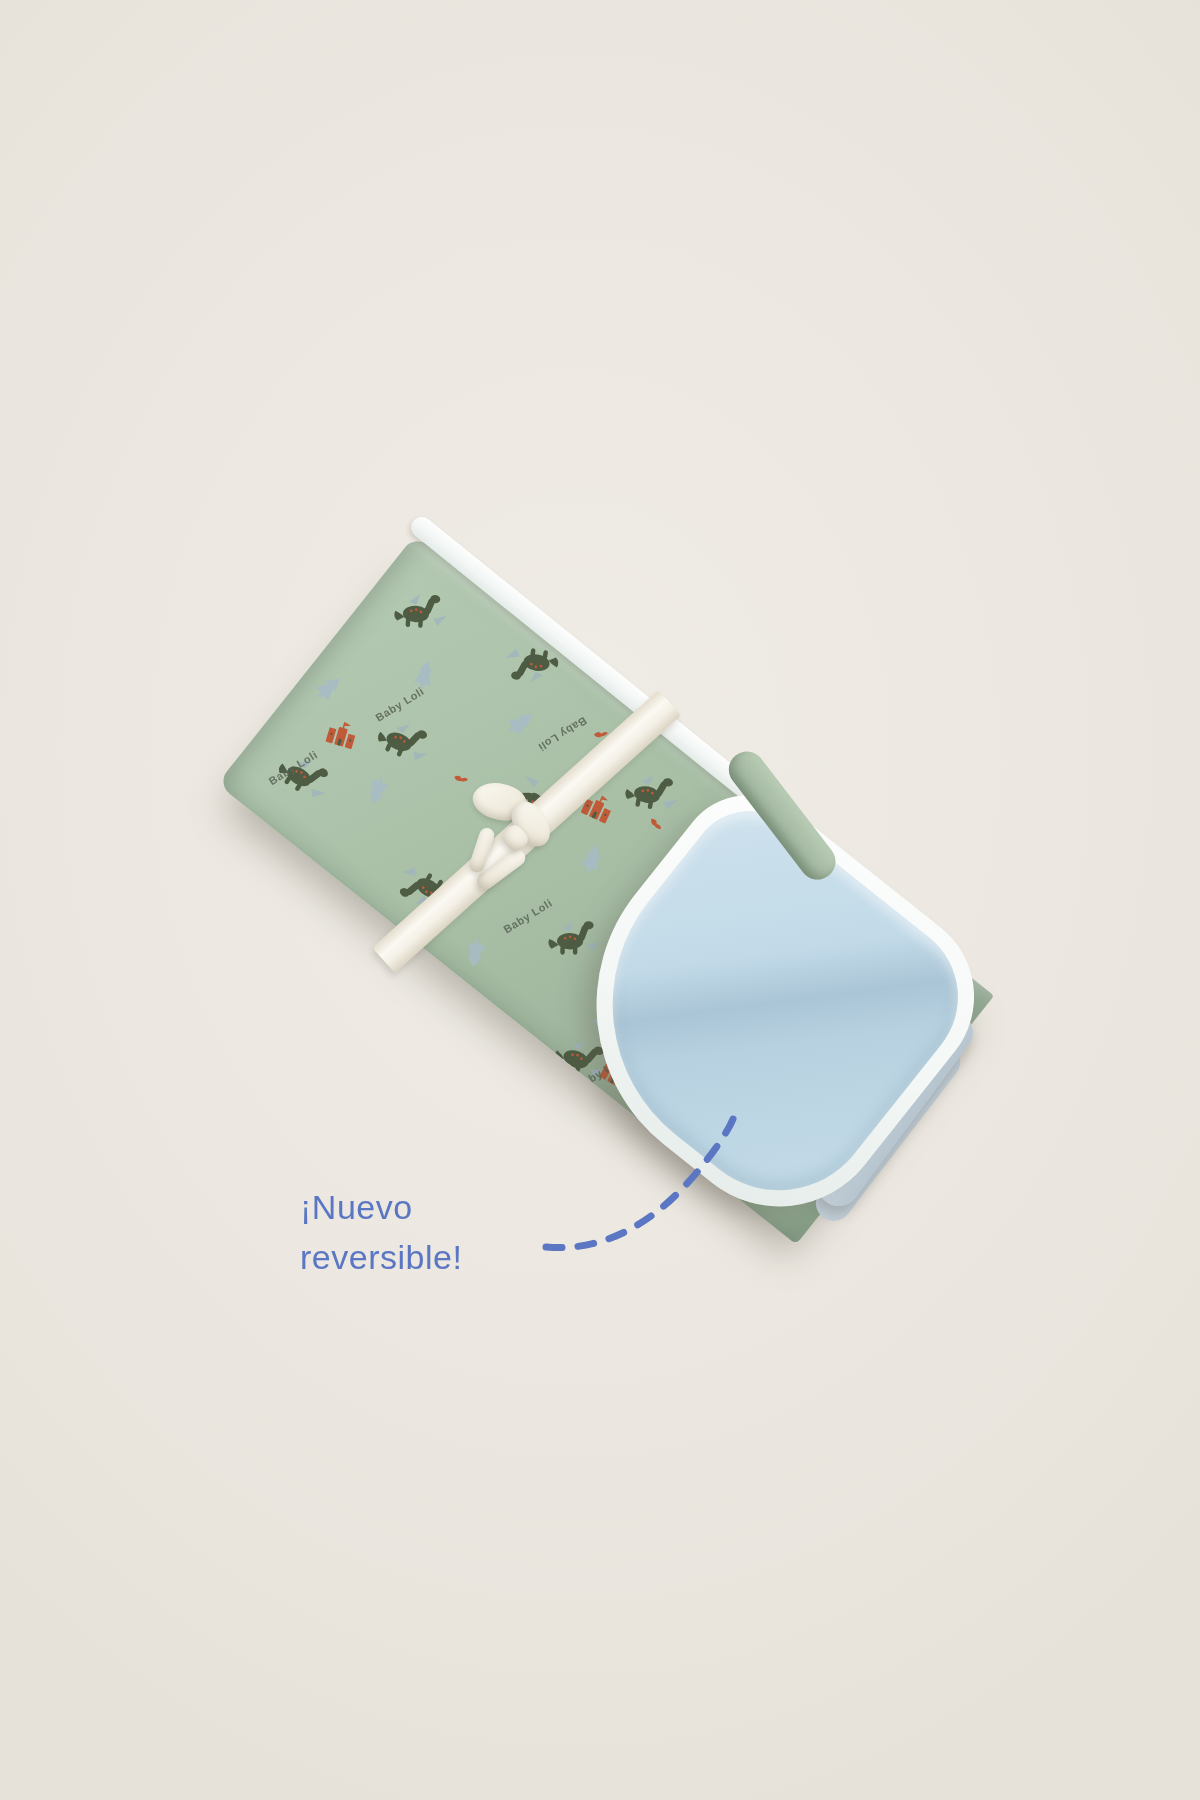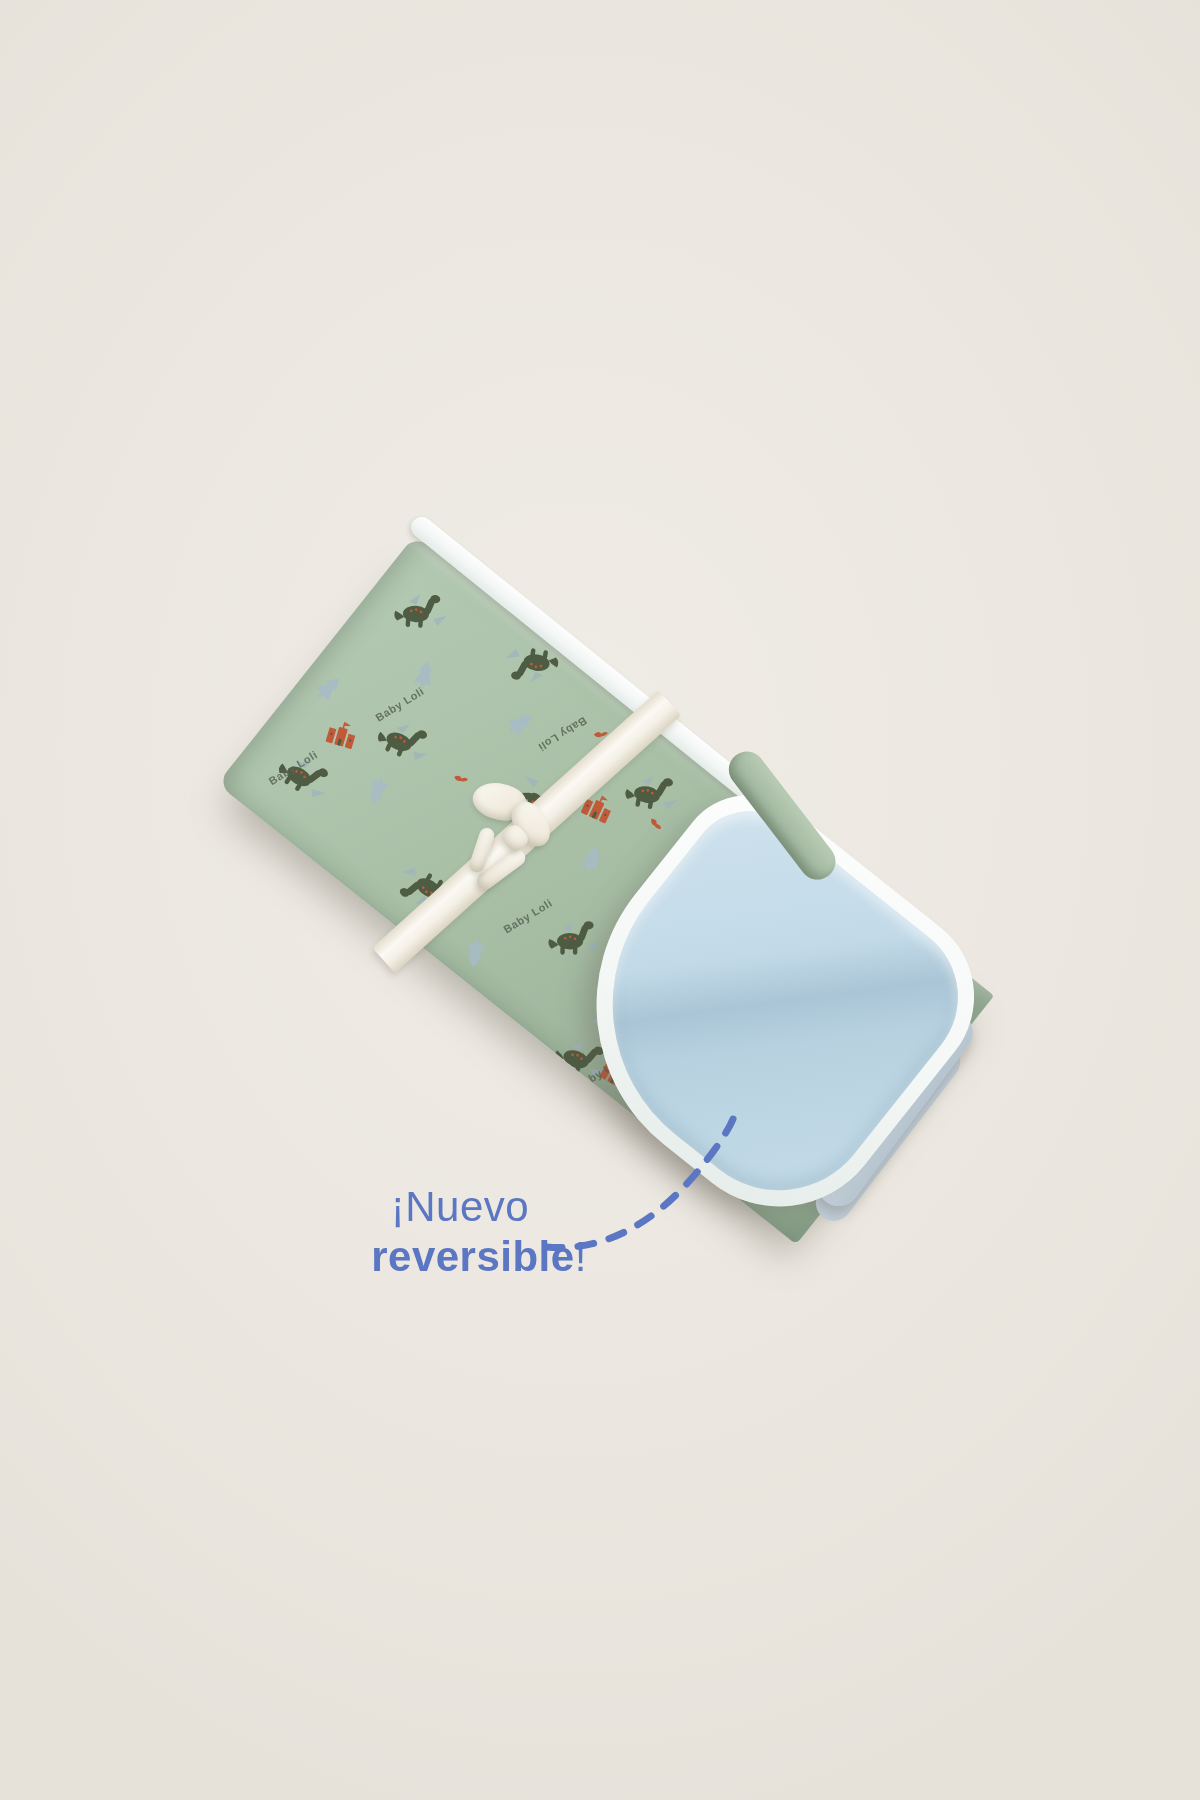--- a/index.html
+++ b/index.html
@@ -106,27 +106,27 @@
     transform:rotate(14deg);
     background:linear-gradient(180deg,#b9ccb5 0%,#a3b8a0 70%,#93a991 100%);
     box-shadow:inset 0 -7px 9px rgba(70,85,70,.30);
     z-index:6;
   }
 
   
   .annotation{
     position:absolute;
     left:300px;top:1182px;width:320px;
-    text-align:center;
+    text-align:left;
     color:#5b76c3;
-    font-size:42px;line-height:50px;
+    font-size:34px;line-height:50px;
     font-weight:400;
     letter-spacing:.5px;
   }
-  .annotation .em{font-weight:bold;margin-left:38px;}
+  .annotation .em{font-weight:normal;}
   .pointer-svg{position:absolute;left:0;top:0;width:1200px;height:1800px;pointer-events:none;}
   .defs-svg{position:absolute;width:0;height:0;}
 </style>
 </head>
 <body>
 
 <svg class="defs-svg" aria-hidden="true">
   <defs>
     <symbol id="m-dino" viewBox="0 0 60 40">
       <g fill="#9fb4bd" opacity=".8">

